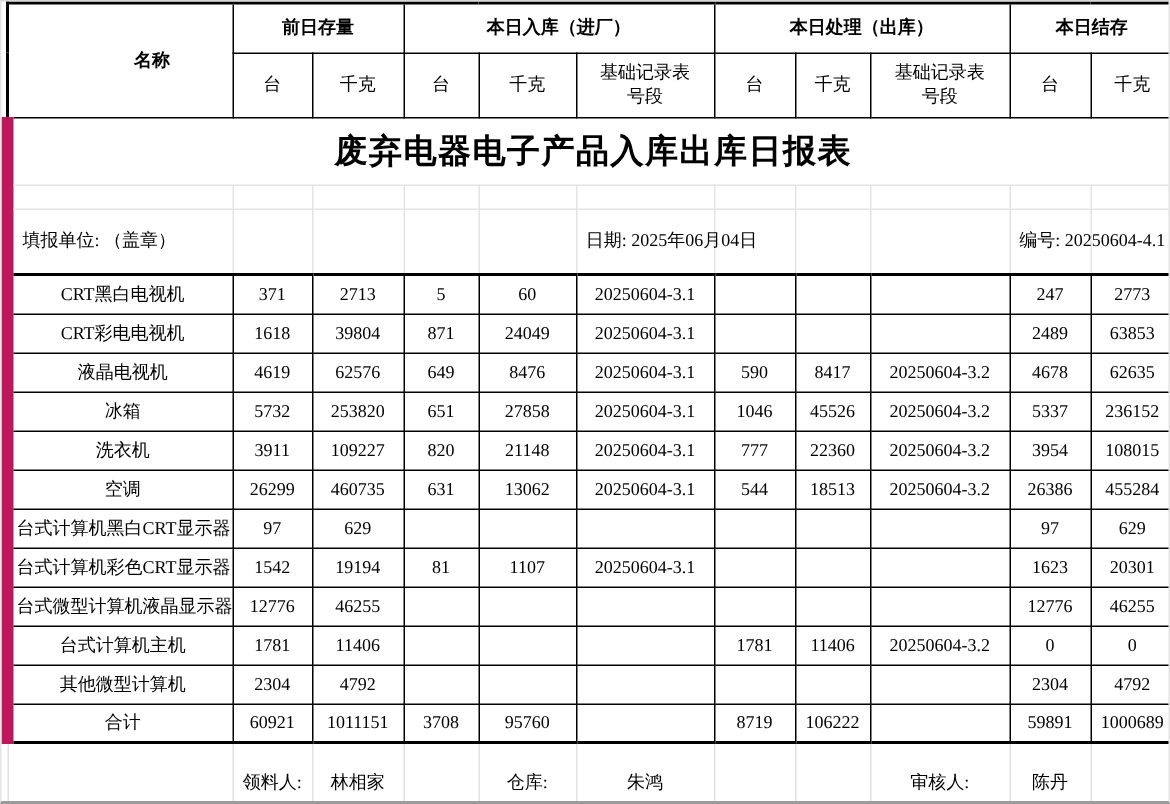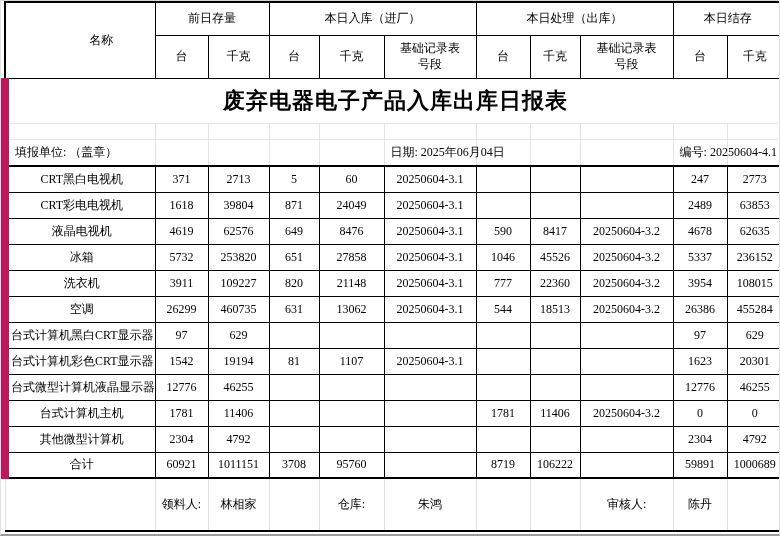--- a/index.html
+++ b/index.html
@@ -15,31 +15,31 @@
 
   
   tr.t-title td {
     height:45px; border:none; text-align:center; vertical-align:middle;
     font-family:"Liberation Sans","DejaVu Sans",sans-serif;
     font-weight:bold; font-size:22px; letter-spacing:1px;
   }
   
   tr.t-strip td { height:16px; border:1px solid #e4e4e4; }
   tr.t-info td {
-    height:27px; border:1px solid #e4e4e4; font-size:12px;
+    height:44px; border:1px solid #e4e4e4; font-size:12px;
     vertical-align:middle; white-space:nowrap; overflow:visible;
   }
   tr.t-info td.left { text-align:left; padding-left:6px; }
 
   
   thead th, tbody td {
     border:1px solid #000; font-weight:normal; font-size:12px;
     text-align:center; vertical-align:middle; white-space:nowrap;
   }
-  tr.t-h1 th { height:33px; border-top:2px solid #000; }
+  tr.t-h1 th { height:33px; border-top:2px solid #000;font-weight:bold; }
   tr.t-h1 th:first-child { border-left:2px solid #000; }
   tr.t-h1 th:last-child, tr.t-h2 th:last-child { border-right:2px solid #000; }
   tr.t-h2 th { height:43px; white-space:pre-line; line-height:1.3; }
   th.name-head { border-left:2px solid #000;padding-left:44px; }
   tbody td { height:26px; }
   tbody td:first-child { border-left:8px solid #be185d; }
   tbody td:last-child { border-right:2px solid #000; }
   tbody tr:last-child td { border-bottom:2px solid #000; }
 
   

